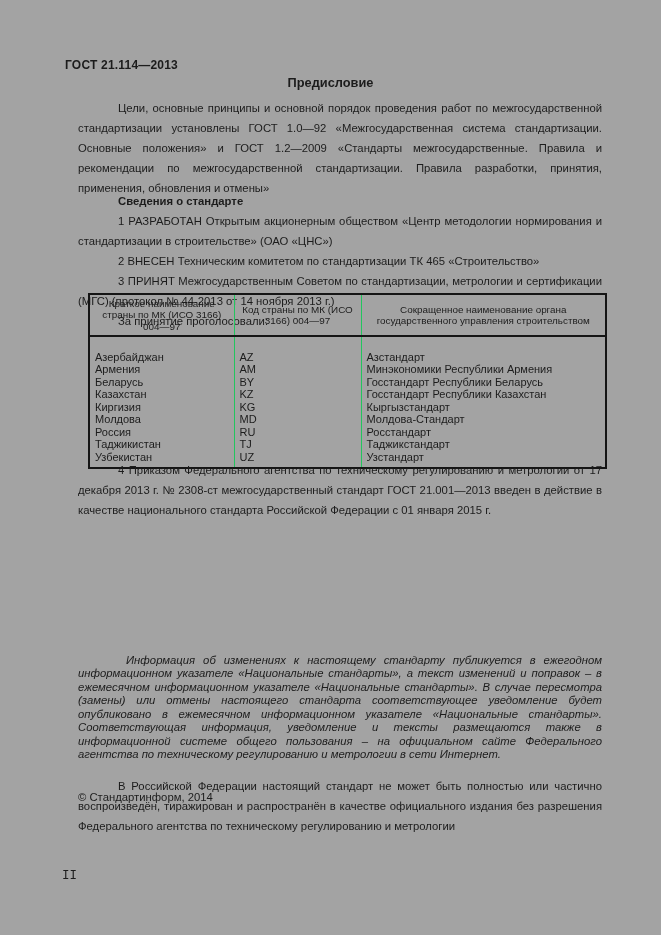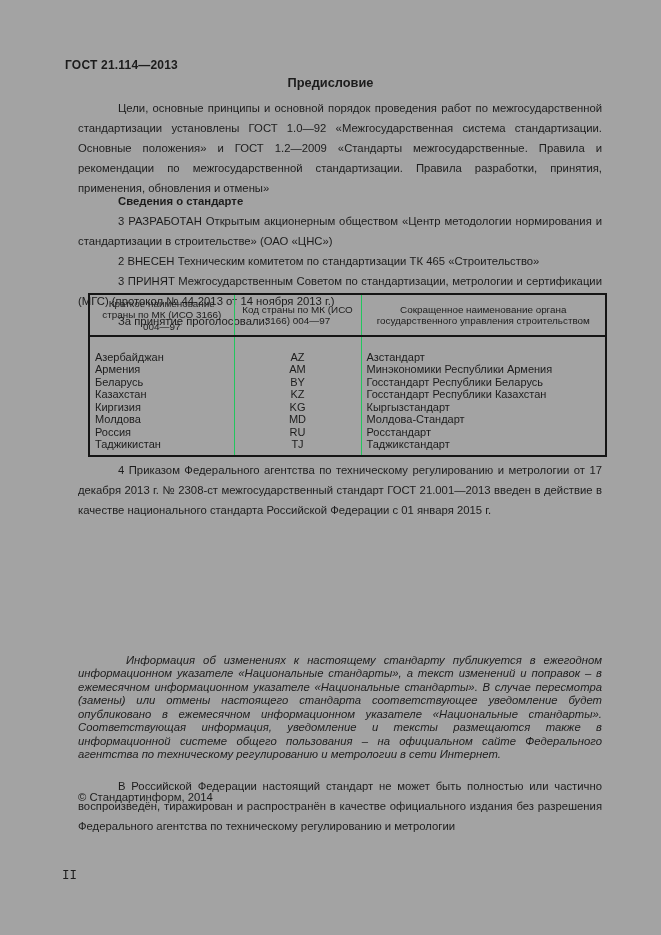--- a/index.html
+++ b/index.html
@@ -50,21 +50,21 @@
     padding: 3px 3px;
     height: 42px;
     border-bottom: 2px solid #151515;
   }
   table.vote th + th, table.vote td + td { border-left: 1px solid #22c55e; }
   table.vote tbody td {
     line-height: 12.45px; padding: 0 5px;
     white-space: nowrap; overflow: hidden;
     text-align: left;
   }
-  table.vote tbody td.code { text-align: center; }
+  table.vote tbody td.code { }
   table.vote tbody tr:first-child td { padding-top: 14px; }
   table.vote tbody tr:last-child td { padding-bottom: 4px; }
   .post-table { top: 460px; }
   .legal { top: 654px; font-style: italic; line-height: 13.45px; }
   .legal p { text-indent: 48px; }
   .copyright { top: 787px; text-align: left; }
   .copyright p { text-indent: 0; }
   .repro { top: 776px; }
   .page-number {
     position: absolute; left: 62px; top: 869px;
@@ -80,21 +80,21 @@
   <div class="doc-number">ГОСТ 21.114—2013</div>
 
   <div class="page-title">Предисловие</div>
 
   <div class="block intro">
     <p>Цели, основные принципы и основной порядок проведения работ по межгосударственной стандартизации установлены ГОСТ 1.0—92 «Межгосударственная система стандартизации. Основные положения» и ГОСТ 1.2—2009 «Стандарты межгосударственные. Правила и рекомендации по межгосударственной стандартизации. Правила разработки, принятия, применения, обновления и отмены»</p>
   </div>
 
   <div class="block info">
     <p class="heading">Сведения о стандарте</p>
-    <p>3 РАЗРАБОТАН Открытым акционерным обществом «Центр методологии нормирования и стандартизации в строительстве» (ОАО «ЦНС»)</p>
+    <p>1 РАЗРАБОТАН Открытым акционерным обществом «Центр методологии нормирования и стандартизации в строительстве» (ОАО «ЦНС»)</p>
     <p>2 ВНЕСЕН Техническим комитетом по стандартизации ТК 465 «Строительство»</p>
     <p>3 ПРИНЯТ Межгосударственным Советом по стандартизации, метрологии и сертификации (МГС) (протокол № 44-2013 от 14 ноября 2013 г.)</p>
     <p>За принятие проголосовали:</p>
   </div>
 
   <div class="table-wrap">
     <table class="vote">
       <colgroup>
           <col class="c1">
           <col class="c2">
@@ -141,20 +141,25 @@
         <tr>
           <td>Россия</td>
           <td class="code">RU</td>
           <td>Росстандарт</td>
         </tr>
         <tr>
           <td>Таджикистан</td>
           <td class="code">TJ</td>
           <td>Таджикстандарт</td>
         </tr>
+        <tr>
+          <td>Узбекистан</td>
+          <td class="code">UZ</td>
+          <td>Узстандарт</td>
+        </tr>
       </tbody>
     </table>
   </div>
 
   <div class="block post-table">
     <p>4 Приказом Федерального агентства по техническому регулированию и метрологии от 17 декабря 2013 г. № 2308-ст межгосударственный стандарт ГОСТ 21.001—2013 введен в действие в качестве национального стандарта Российской Федерации с 01 января 2015 г.</p>
   </div>
 
   <div class="block legal">
     <p>Информация об изменениях к настоящему стандарту публикуется в ежегодном информационном указателе «Национальные стандарты», а текст изменений и поправок – в ежемесячном информационном указателе «Национальные стандарты». В случае пересмотра (замены) или отмены настоящего стандарта соответствующее уведомление будет опубликовано в ежемесячном информационном указателе «Национальные стандарты». Соответствующая информация, уведомление и тексты размещаются также в информационной системе общего пользования – на официальном сайте Федерального агентства по техническому регулированию и метрологии в сети Интернет.</p>

